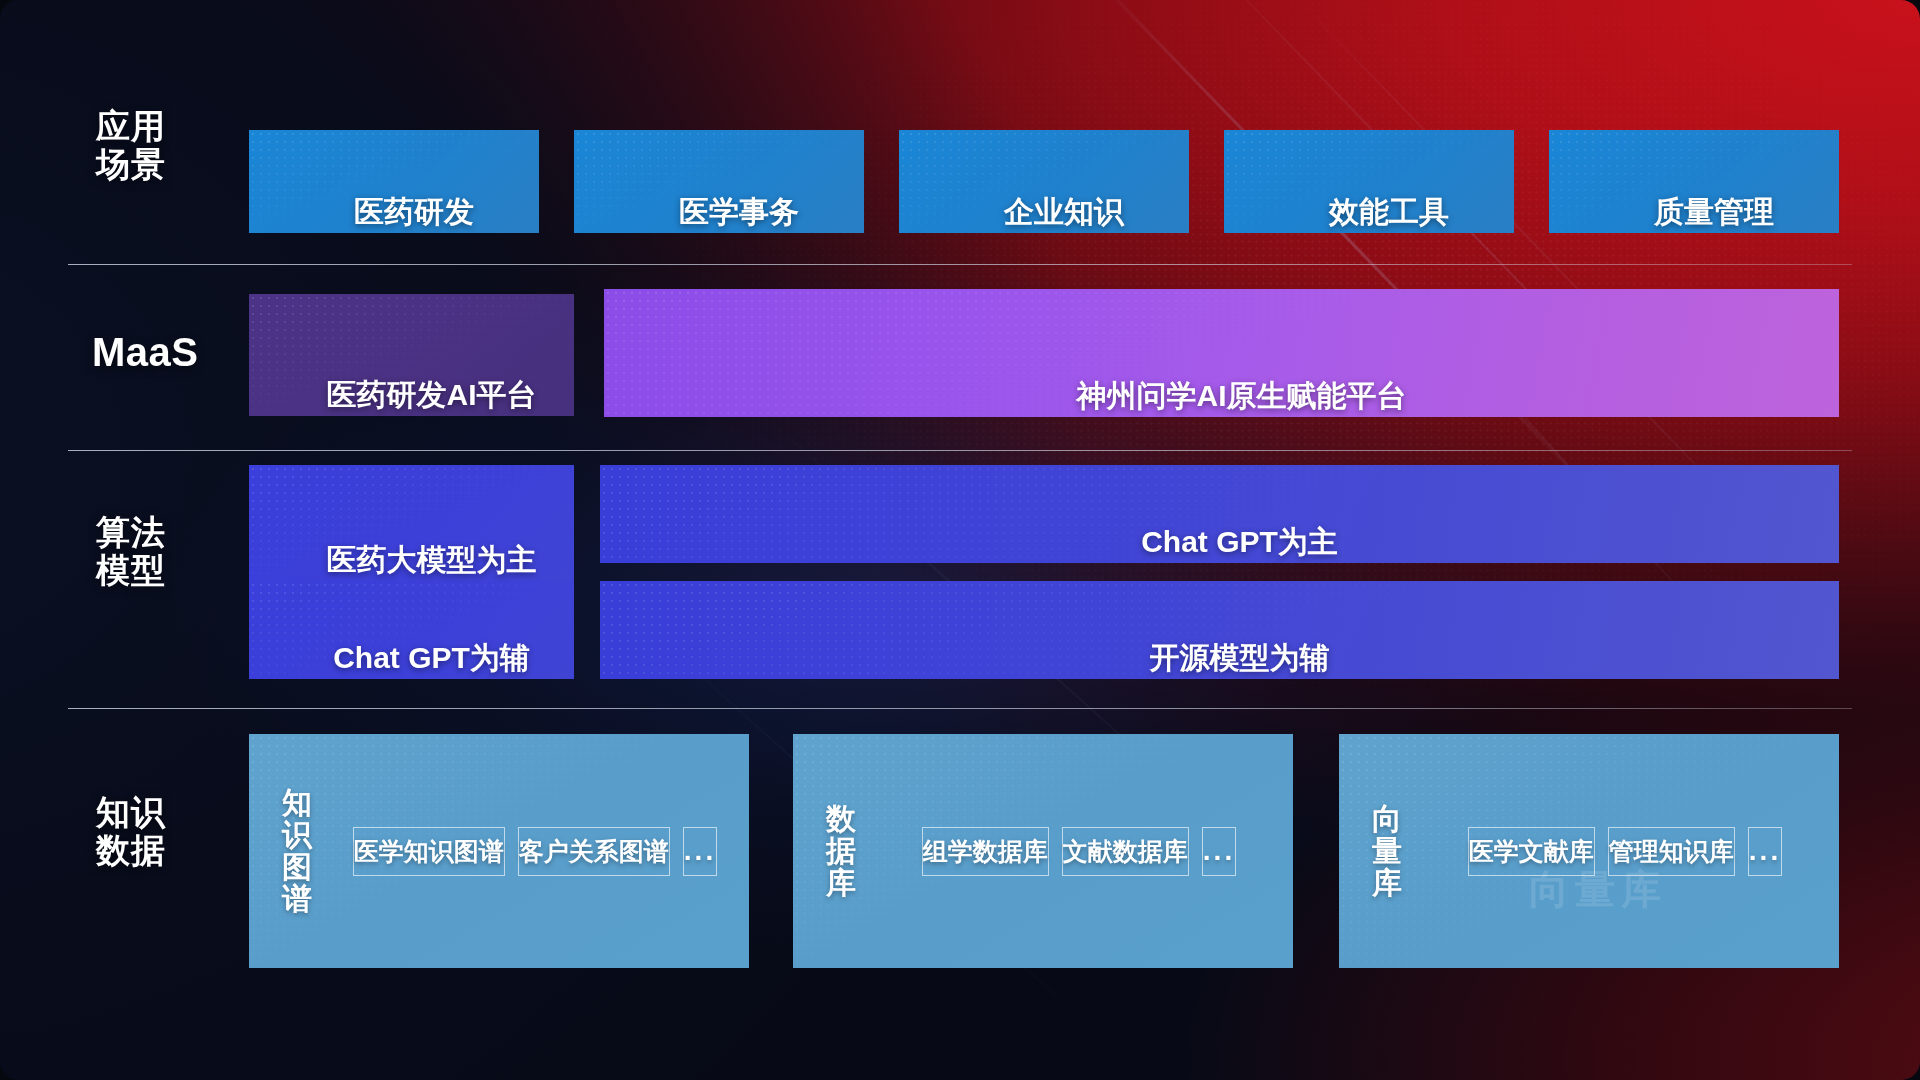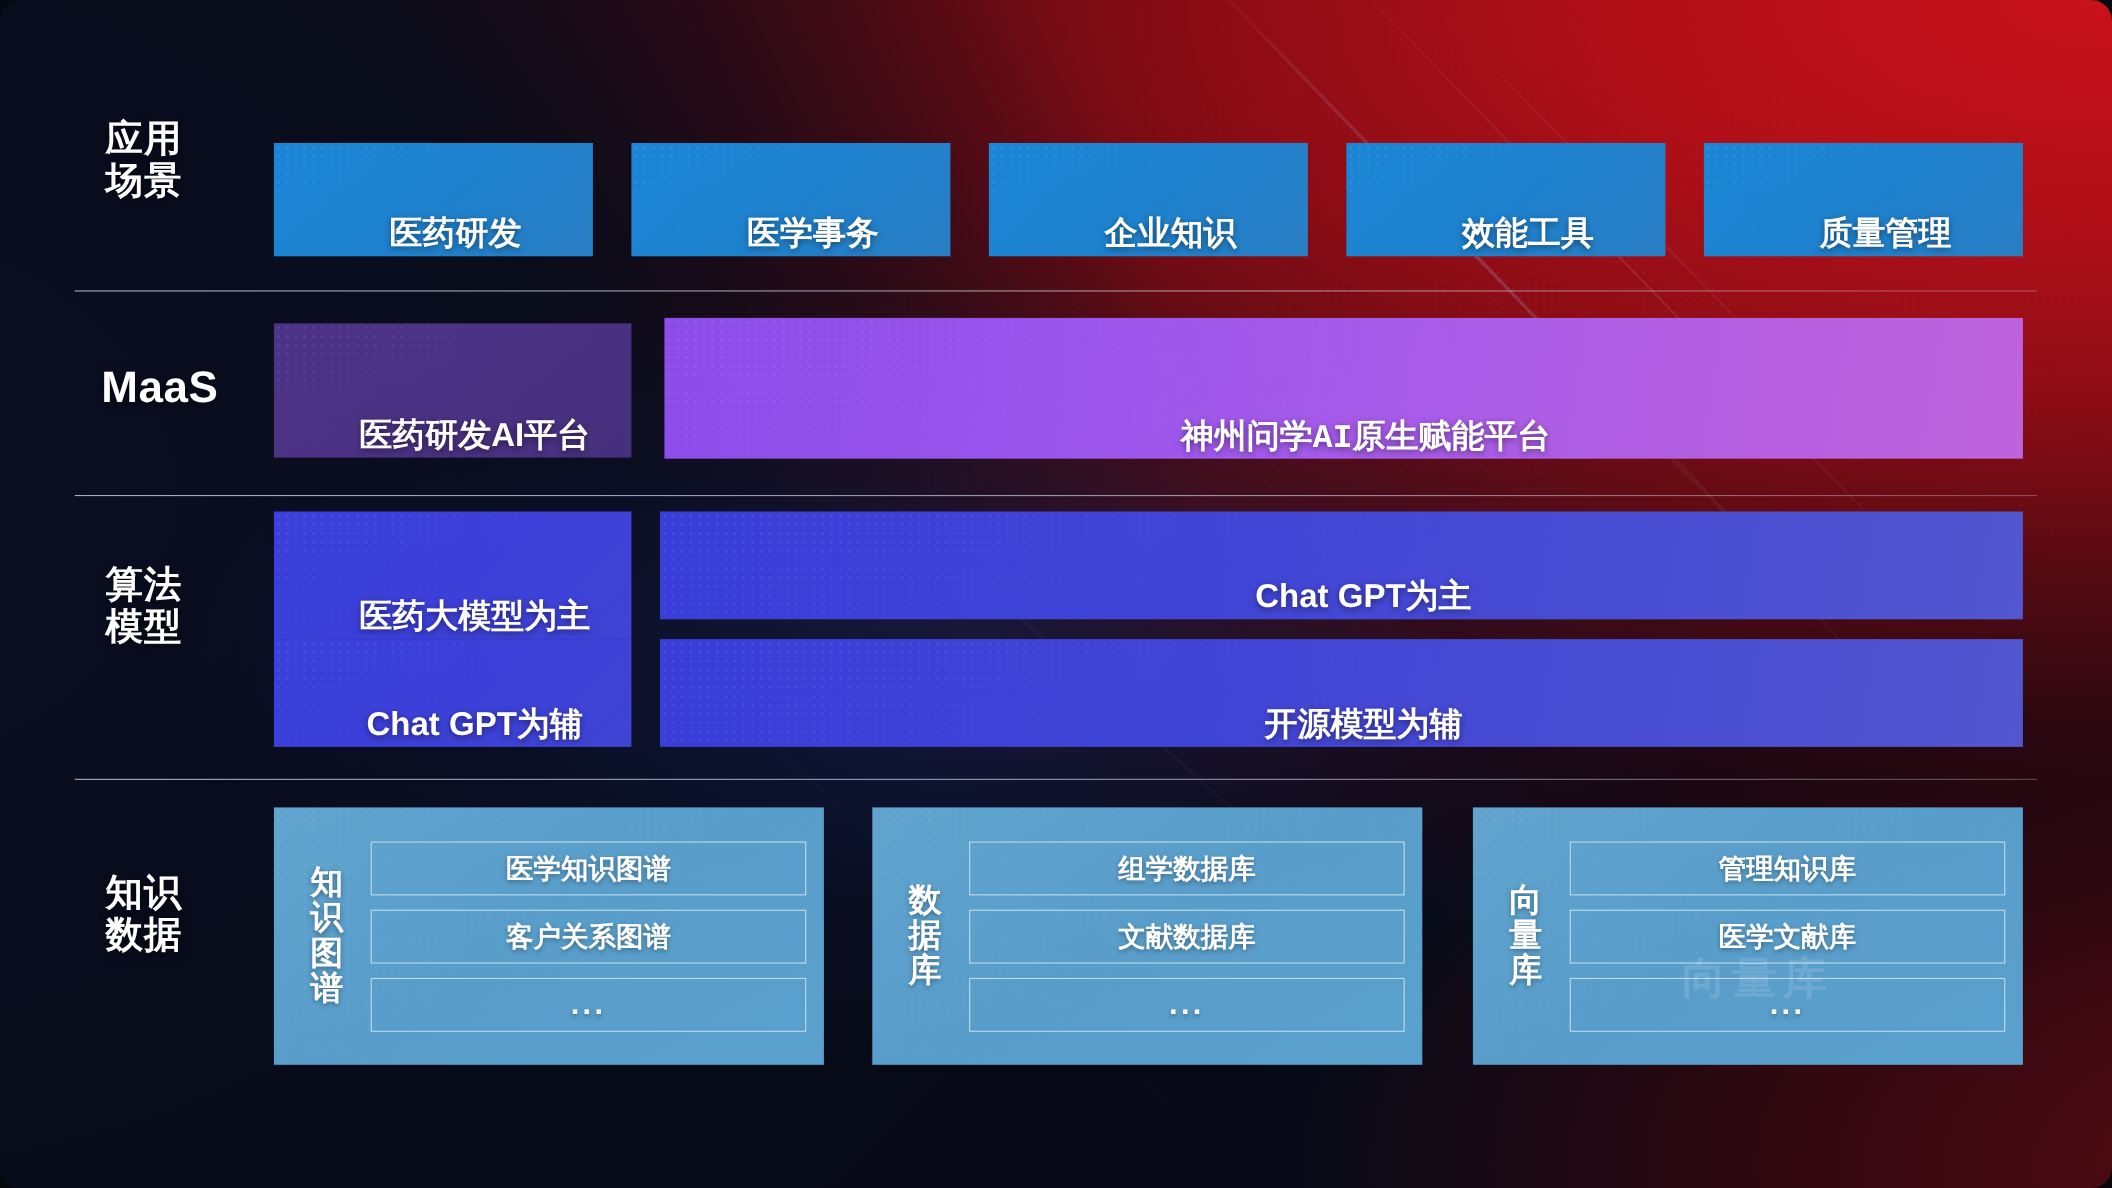--- a/index.html
+++ b/index.html
@@ -94,21 +94,21 @@
     background-size:8px 8px;
     -webkit-mask-image:linear-gradient(150deg, rgba(0,0,0,.8) 0%, rgba(0,0,0,0) 60%);
             mask-image:linear-gradient(150deg, rgba(0,0,0,.8) 0%, rgba(0,0,0,0) 60%);}
   .kcard-label{
     position:relative;z-index:2;
     width:56px;flex:0 0 56px;
     color:#fff;font-weight:bold;font-size:30px;line-height:1.07;
     text-align:center;letter-spacing:0;
     text-shadow:0 2px 5px rgba(0,0,0,.35);
   }
-  .kcard-items{position:relative;z-index:2;flex:1 1 auto;display:flex;flex-direction:column;
+  .kcard-items{position:relative;z-index:2;flex:1 1 auto;display:flex;flex-direction:row;
                justify-content:center;gap:13px;margin-left:12px;}
   .kitem{
     border:1px solid rgba(255,255,255,.62);
     height:49px;display:flex;align-items:center;justify-content:center;
     color:#ffffff;font-weight:bold;font-size:25px;
     text-shadow:0 2px 5px rgba(0,0,0,.35);
     box-sizing:border-box;
   }
   .kitem.ellipsis{font-size:28px;letter-spacing:3px;}
 
@@ -166,21 +166,21 @@
     <div class="divider" style="top:264px;"></div>
 
     <div class="rowlabel en" style="left:92px;top:330px;width:160px;">
       <div>MaaS</div>
     </div>
 
     <div class="box maas-left" style="left:249px;top:294px;width:325px;height:122px;">
       <div class="inner-dots"></div>
       <span>医药研发AI平台</span>
     </div>
-    <div class="box maas-right" style="left:604px;top:289px;width:1235px;height:128px;font-family:Liberation Mono, monospace;">
+    <div class="box maas-right" style="left:604px;top:289px;width:1235px;height:128px;">
       <div class="inner-dots"></div>
       <span>神州问学AI原生赋能平台</span>
     </div>
 
     <div class="divider" style="top:450px;"></div>
 
     <div class="rowlabel cn" style="left:96px;top:513px;width:120px;">
       <div>算法</div>
       <div>模型</div>
     </div>
@@ -241,20 +241,20 @@
 
     <div class="kcard" style="left:1339px;top:734px;width:500px;height:234px;">
       <div class="inner-dots"></div>
       <div class="watermark" style="left:190px;top:128px;">向量库</div>
       <div class="kcard-label">
         <div>向</div>
         <div>量</div>
         <div>库</div>
       </div>
       <div class="kcard-items">
+        <div class="kitem">医学文献库</div>
         <div class="kitem">管理知识库</div>
-        <div class="kitem">医学文献库</div>
         <div class="kitem ellipsis">...</div>
       </div>
     </div>
 
   </div>
 </div>
 
 </body></html>

